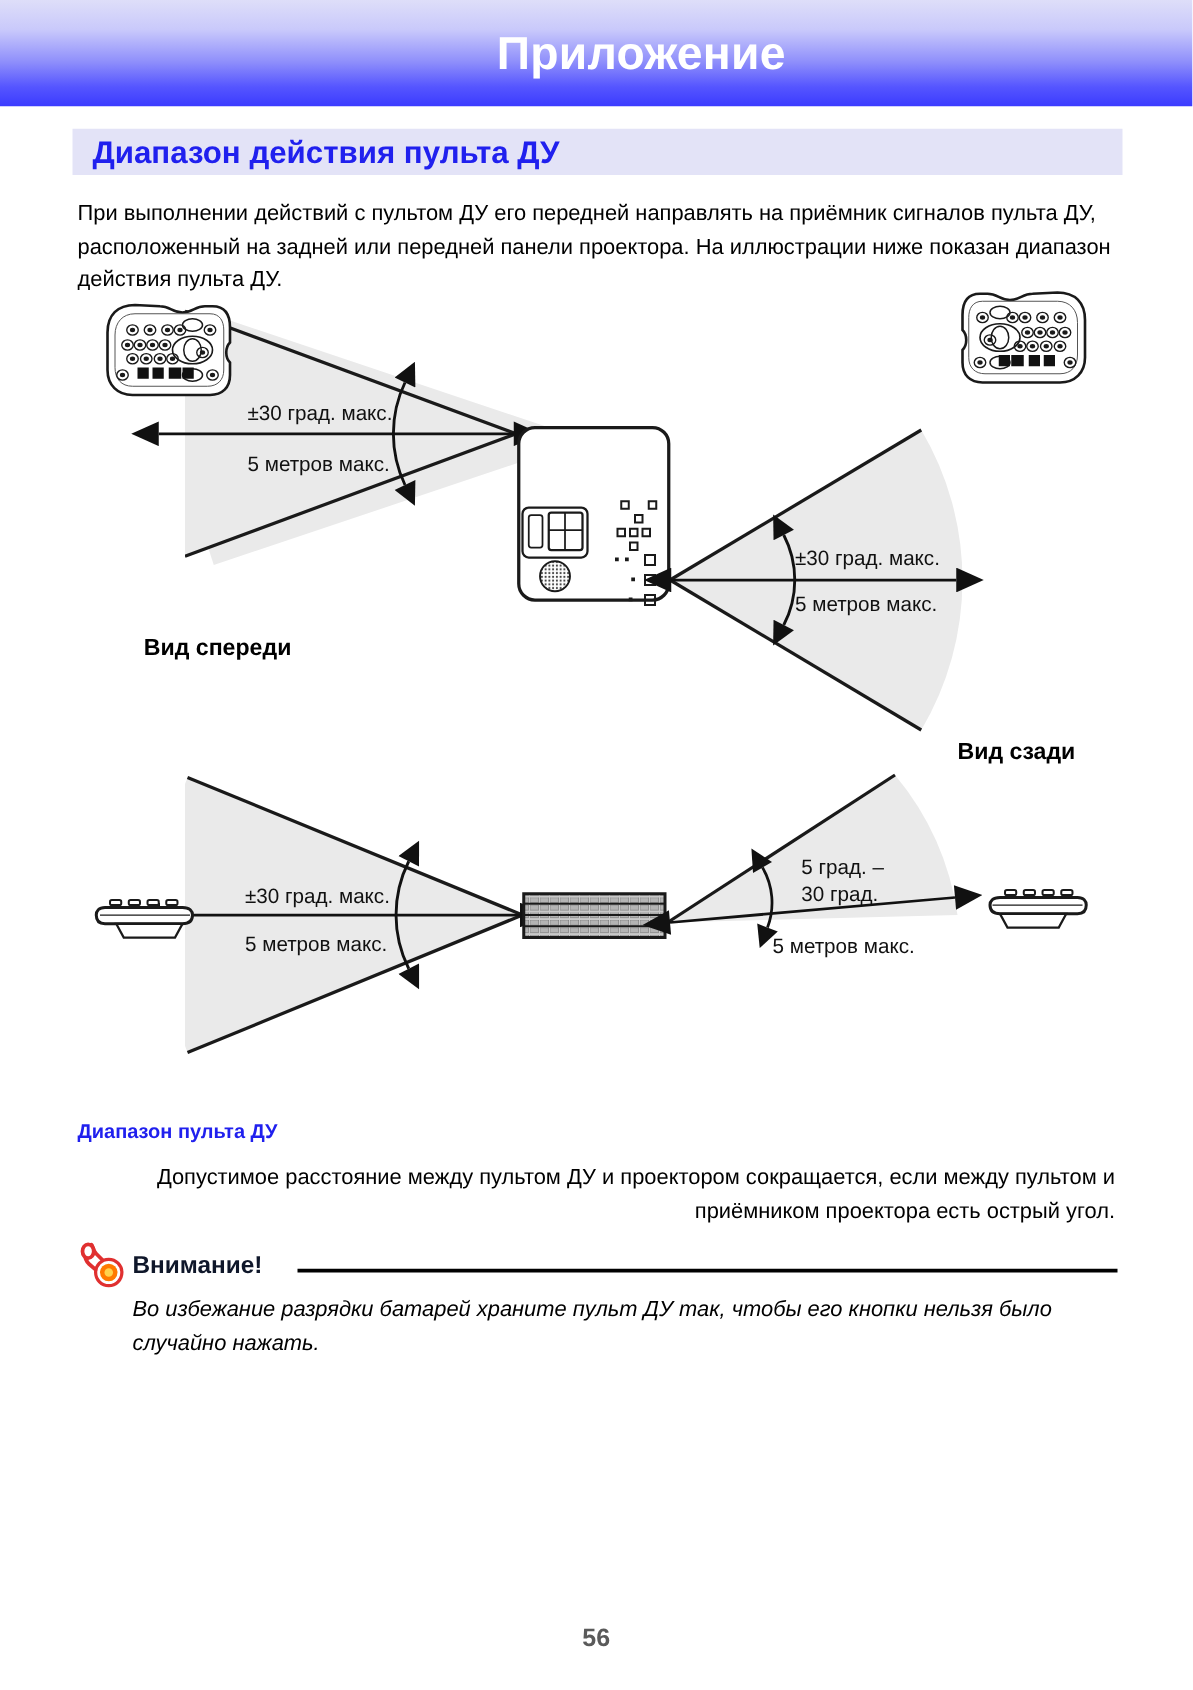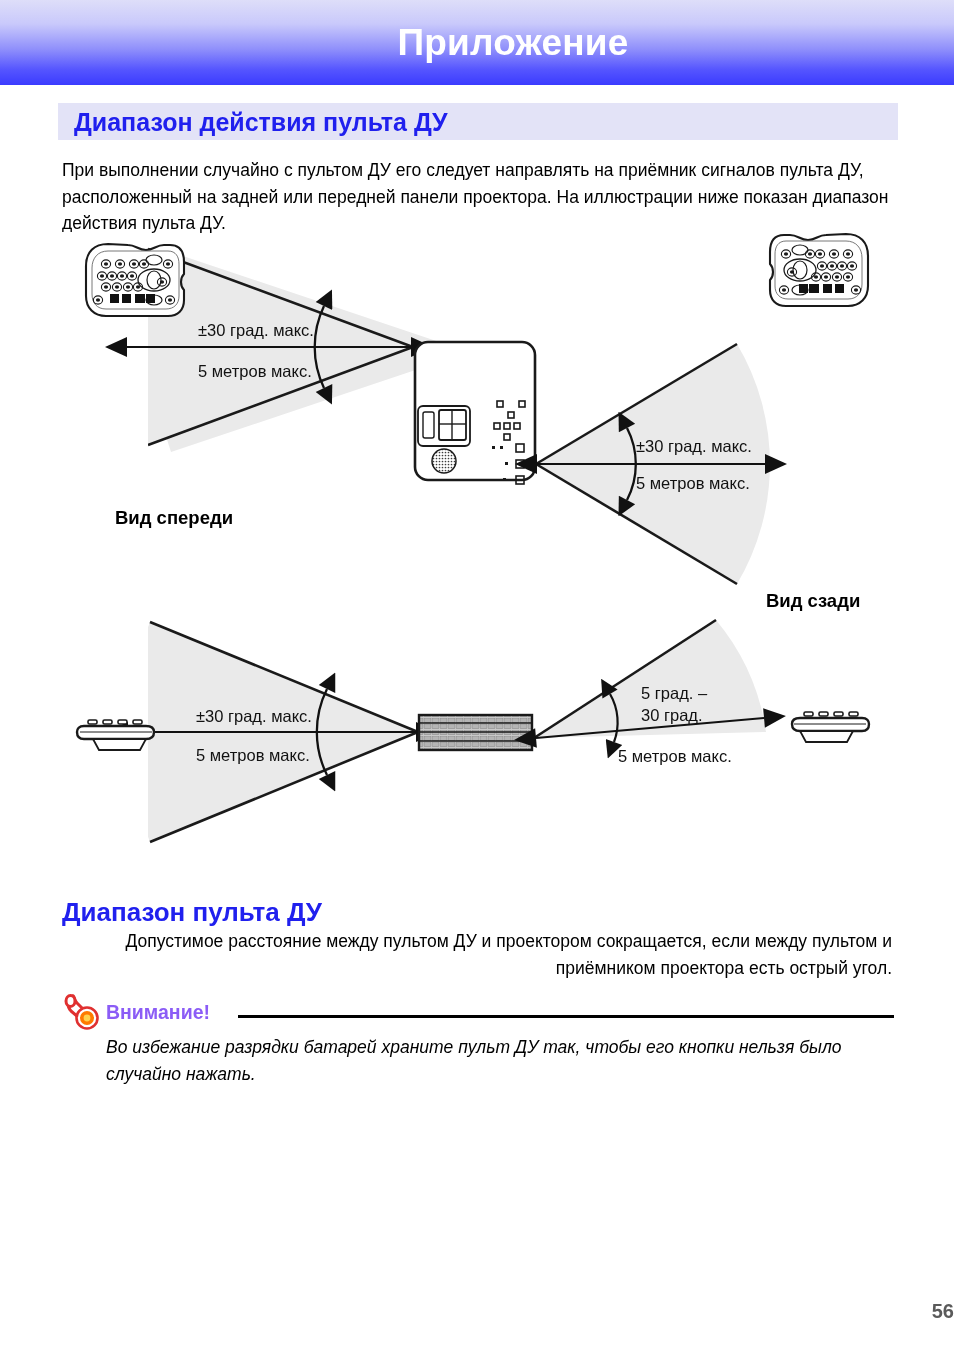--- a/index.html
+++ b/index.html
@@ -80,21 +80,21 @@
     font-family: "Liberation Sans", "DejaVu Sans", sans-serif;
     font-size: 18.5px;
     font-weight: bold;
     fill: #000;
   }
 
   
   #subsection-heading {
     position: absolute;
     left: 62px; top: 897px;
-    font-size: 26px;
+    font-size: 16px;
     font-weight: bold;
     color: #2020ee;
   }
   #subsection-paragraph {
     position: absolute;
     left: 62px; top: 928px;
     width: 830px;
     font-size: 17.5px;
     line-height: 26.5px;
     text-align: right;
@@ -113,21 +113,21 @@
   #caution-icon {
     position: absolute;
     left: 0px; top: -8px;
     width: 42px; height: 42px;
   }
   #caution-title {
     position: absolute;
     left: 44px; top: 3px;
     font-size: 19.5px;
     font-weight: bold;
-    color: #8b5cf6;
+    color: #0f172a;
     white-space: nowrap;
   }
   #caution-rule {
     position: absolute;
     left: 176px; top: 17px;
     width: 656px; height: 3px;
     background: #000;
   }
   #caution-text {
     position: absolute;
@@ -136,36 +136,36 @@
     font-size: 17.5px;
     line-height: 26.5px;
     font-style: italic;
   }
 
   
   #page-number {
     position: absolute;
     left: 0; top: 1300px;
     width: 954px;
-    text-align: right;
+    text-align: center;
     font-size: 20px;
     font-weight: bold;
     color: #5a5a5a;
   }
 </style>
 </head>
 <body>
 
 <div id="top-banner"></div>
 <div id="chapter-title">Приложение</div>
 
 <div id="section-bar"></div>
 <div id="section-heading">Диапазон действия пульта ДУ</div>
 
-<div id="intro-paragraph">При выполнении случайно с пультом ДУ его следует направлять на приёмник сигналов пульта ДУ, расположенный на задней или передней панели проектора. На иллюстрации ниже показан диапазон действия пульта ДУ.</div>
+<div id="intro-paragraph">При выполнении действий с пультом ДУ его передней направлять на приёмник сигналов пульта ДУ, расположенный на задней или передней панели проектора. На иллюстрации ниже показан диапазон действия пульта ДУ.</div>
 
 <div id="figure">
 <svg width="954" height="660" viewBox="0 0 954 660" xmlns="http://www.w3.org/2000/svg">
   <defs>
 
     <marker id="ahL" markerWidth="11" markerHeight="9" refX="10" refY="4.5" orient="auto">
       <path d="M10,0 L10,9 L0,4.5 Z" fill="#111"></path>
     </marker>
     <marker id="ahR" markerWidth="11" markerHeight="9" refX="1" refY="4.5" orient="auto">
       <path d="M1,0 L1,9 L11,4.5 Z" fill="#111"></path>

